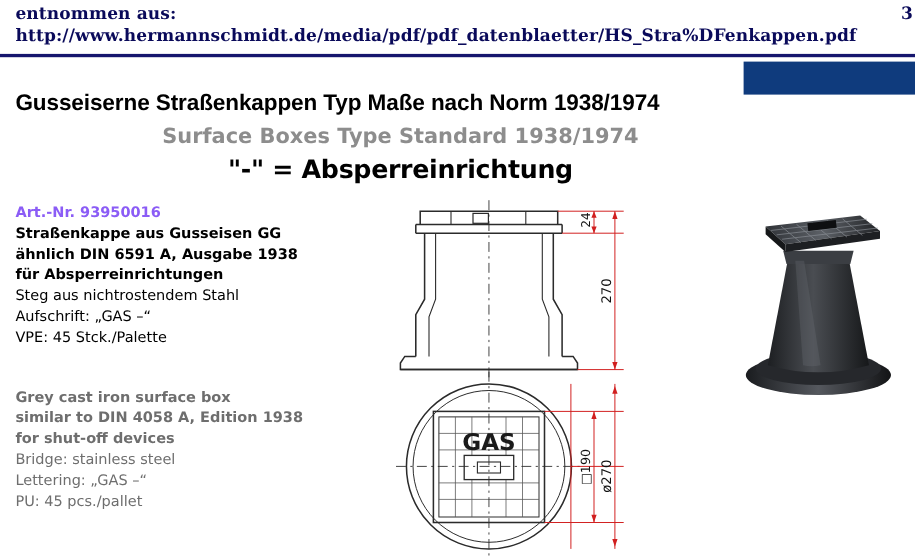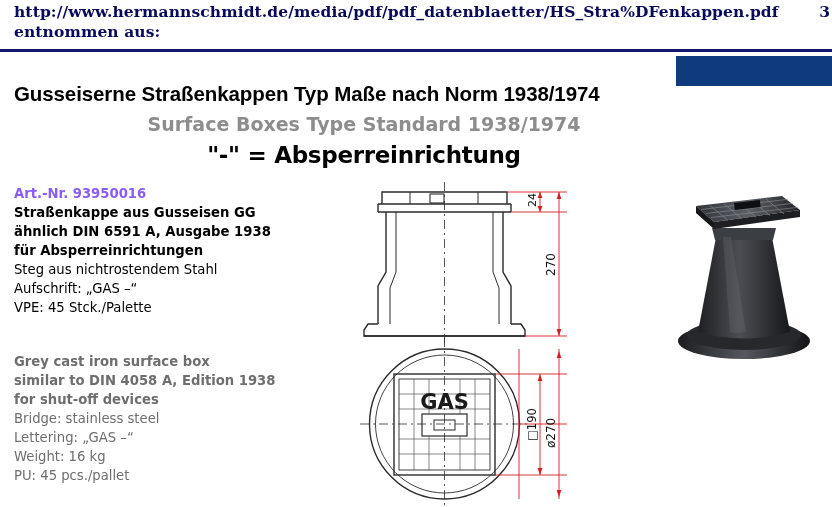--- a/index.html
+++ b/index.html
@@ -140,22 +140,22 @@
     left: 660px;
     top: 182px;
     width: 168px;
     height: 180px;
   }
 </style>
 </head>
 <body>
 
 <div class="source-block">
+  <div class="source-line">entnommen aus:</div>
   <div class="source-line">http://www.hermannschmidt.de/media/pdf/pdf_datenblaetter/HS_Stra%DFenkappen.pdf</div>
-  <div class="source-line">entnommen aus:</div>
 </div>
 <div class="page-number">3</div>
 <div class="top-rule"></div>
 <div class="corner-bar"></div>
 
 <div class="title-de">Gusseiserne Straßenkappen Typ Maße nach Norm 1938/1974</div>
 <div class="title-en">Surface Boxes Type Standard 1938/1974</div>
 <div class="subtitle-note">"-" = Absperreinrichtung</div>
 
 <div class="spec spec-de">
@@ -167,21 +167,20 @@
   <div class="plain">Aufschrift: „GAS –“</div>
   <div class="plain">VPE: 45 Stck./Palette</div>
 </div>
 
 <div class="spec spec-en">
   <div class="bold-gray">Grey cast iron surface box</div>
   <div class="bold-gray">similar to DIN 4058 A, Edition 1938</div>
   <div class="bold-gray">for shut-off devices</div>
   <div class="plain-gray">Bridge: stainless steel</div>
   <div class="plain-gray">Lettering: „GAS –“</div>
-  <div class="plain-gray">Weight: 16 kg</div>
   <div class="plain-gray">PU: 45 pcs./pallet</div>
 </div>
 
 <div class="drawing">
   <svg class="dwg-svg" width="245" height="331" viewBox="0 0 245 331" xmlns="http://www.w3.org/2000/svg">
     <g fill="none" stroke="#2b2b2b" stroke-width="1.4">
 
       <path d="M30 28 L30 16 L155 16 L155 28"></path>
       <line x1="26" y1="28" x2="159" y2="28"></line>
       <line x1="26" y1="28" x2="26" y2="36"></line>

